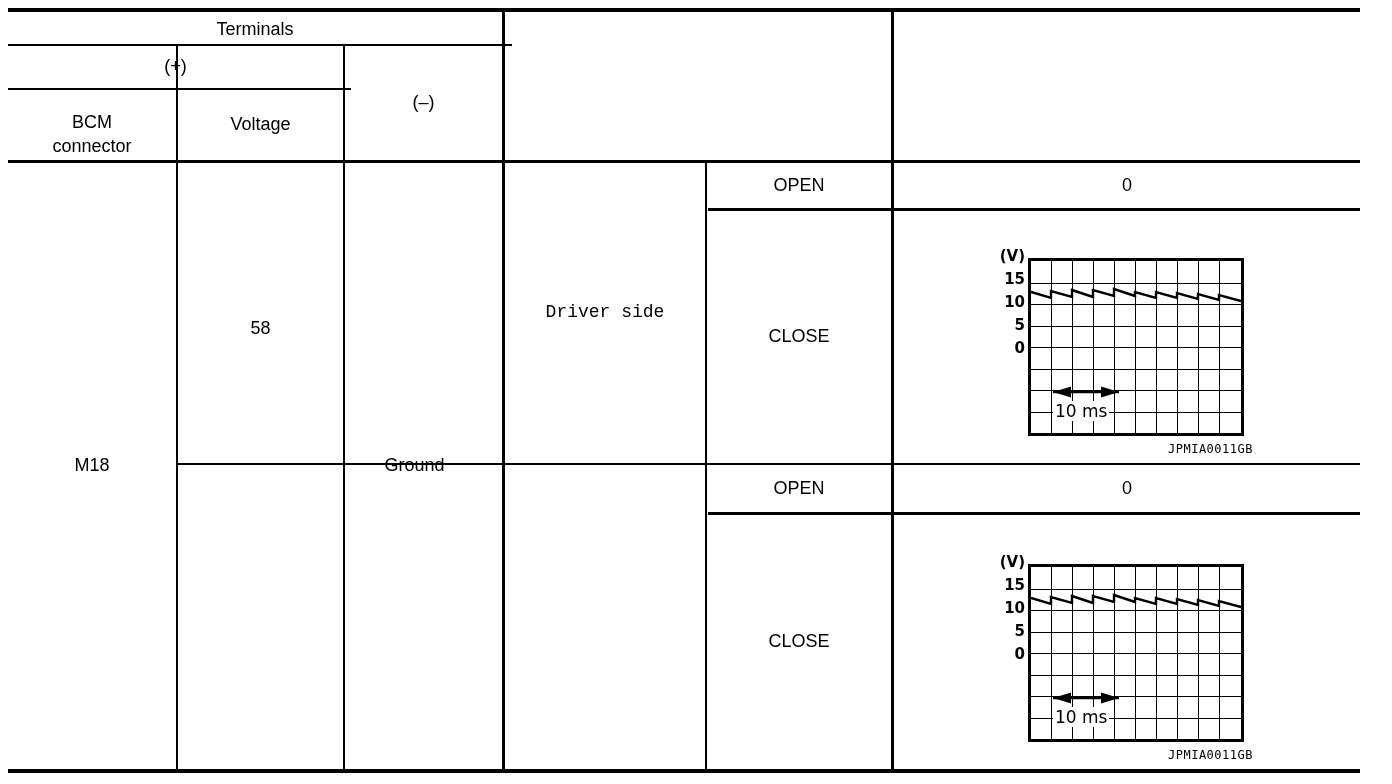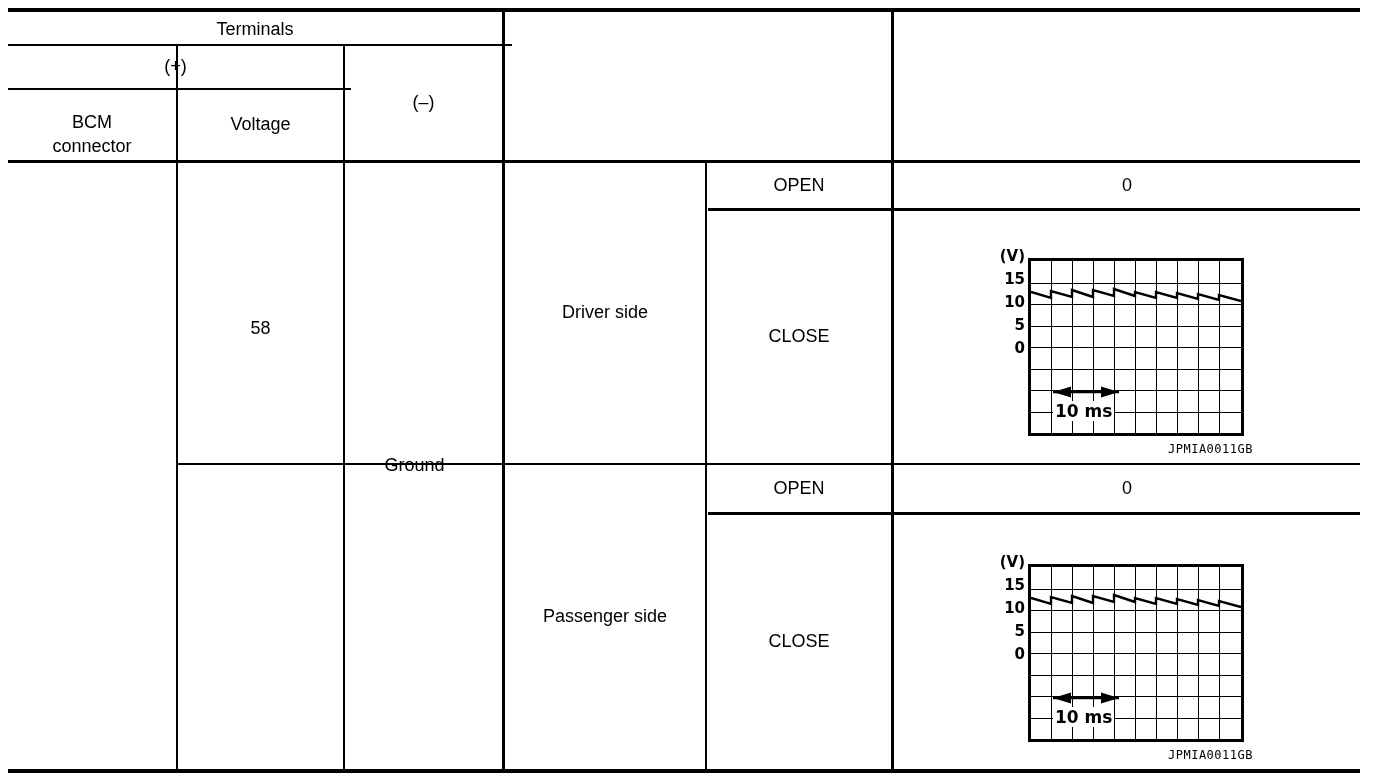--- a/index.html
+++ b/index.html
@@ -50,21 +50,21 @@
   .scope-box{
     position:absolute;
     border:3px solid #000;
     background:#fff;
     box-sizing:border-box;
   }
   .gridline-v,.gridline-h{position:absolute;background:#000;}
   .trace{position:absolute;left:0;top:0;}
   .ms-label{
     position:absolute;
-    font-weight:bold;
+    font-weight:normal;
     font-size:17px;
     font-family:"DejaVu Sans", sans-serif;
     letter-spacing:0px;
     background:#fff;
     padding:0 2px;
     white-space:nowrap;
   }
   .arrow-svg{position:absolute;}
   .fig-code{
     position:absolute;
@@ -101,26 +101,27 @@
 
   <div class="cell" style="left:337px;top:38px;width:157px;height:114px;">(–)</div>
 
   <div class="cell" style="left:0;top:92px;width:168px;height:70px;">BCM
 connector</div>
 
   <div class="cell" style="left:170px;top:82px;width:165px;height:70px;">Voltage</div>
 
 
 
+  <div class="cell" style="left:0;top:155px;width:168px;height:606px;">M18</div>
 
   <div class="cell" style="left:337px;top:155px;width:139px;height:606px;">Ground</div>
 
   <div class="cell" style="left:170px;top:155px;width:165px;height:300px;margin-top:16px;">58</div>
 
-  <div class="cell" style="left:497px;top:155px;width:200px;height:300px;">Driver side</div>
+  <div class="cell" style="left:497px;top:155px;width:200px;height:300px;font-family:Liberation Mono, monospace;">Driver side</div>
 
   <div class="cell" style="left:699px;top:155px;width:184px;height:45px;">OPEN</div>
 
   <div class="cell" style="left:886px;top:155px;width:466px;height:45px;">0</div>
 
   <div class="cell" style="left:699px;top:203px;width:184px;height:252px;">CLOSE</div>
 
   <div class="scope-wrap" style="left:975px;top:238px;width:330px;height:218px;">
 
     <div class="scope-axis" style="left:0px;top:0px;height:110px;">
@@ -161,21 +162,20 @@
         <polygon points="68,7 50,1.5 50,12.5" fill="#000"></polygon>
       </svg>
 
       <div class="ms-label" style="left:22px;top:140px;">10 ms</div>
     </div>
 
     <div class="fig-code" style="left:185px;top:196px;">JPMIA0011GB</div>
   </div>
 
 
-  <div class="cell" style="left:497px;top:457px;width:200px;height:304px;">Passenger side</div>
 
   <div class="cell" style="left:699px;top:457px;width:184px;height:47px;">OPEN</div>
 
   <div class="cell" style="left:886px;top:457px;width:466px;height:47px;">0</div>
 
   <div class="cell" style="left:699px;top:507px;width:184px;height:254px;">CLOSE</div>
 
   <div class="scope-wrap" style="left:975px;top:544px;width:330px;height:218px;">
 
     <div class="scope-axis" style="left:0px;top:0px;height:110px;">

